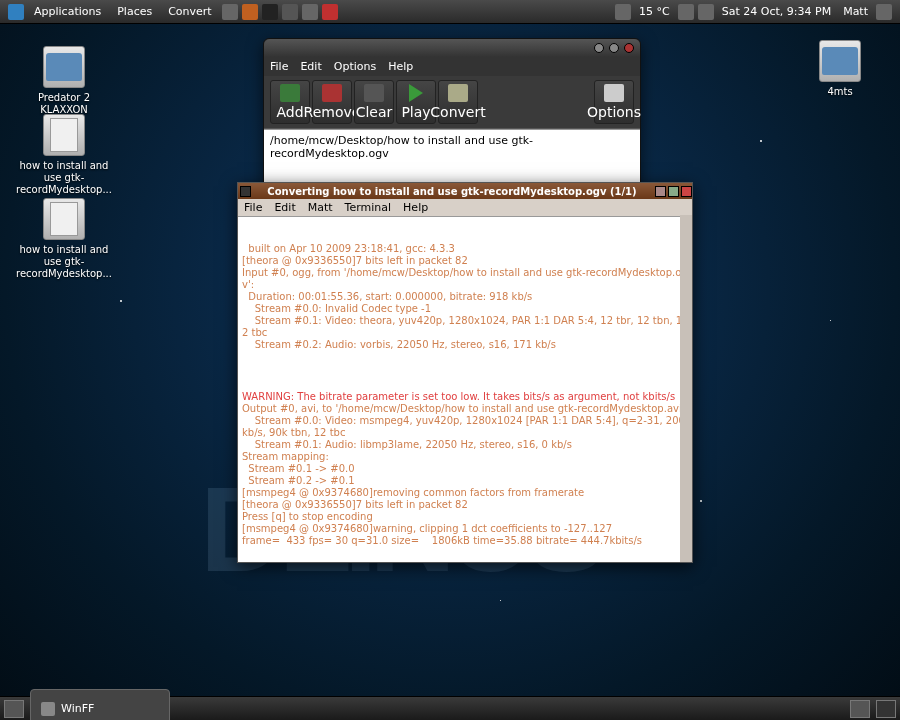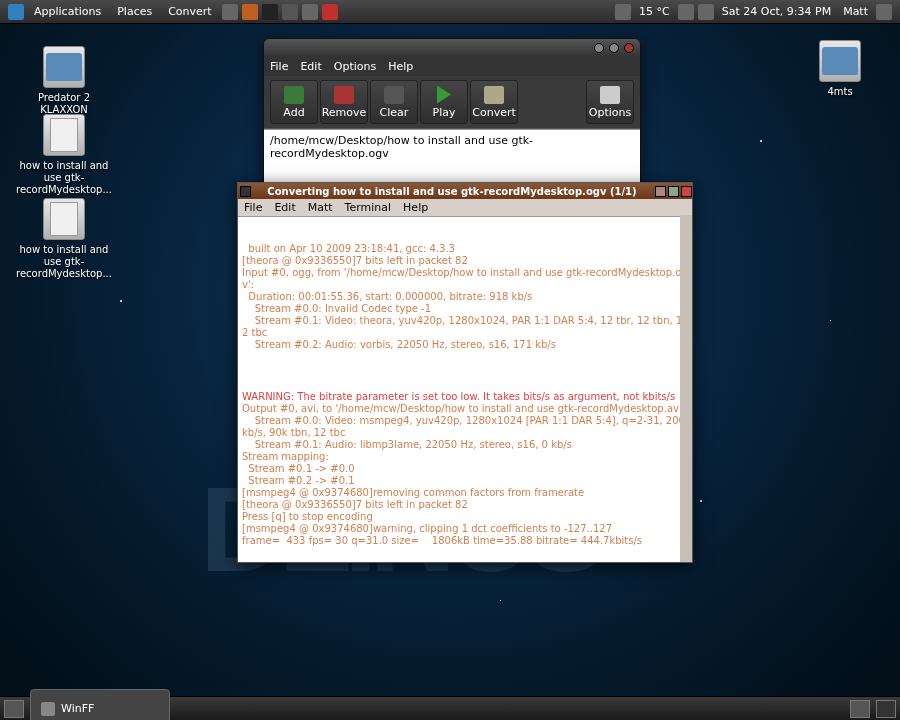--- a/index.html
+++ b/index.html
@@ -31,21 +31,21 @@
 .desktop-icon .label { text-shadow: 0 1px 2px #000; line-height: 1.2; }
 
 
 .winff-window { position: absolute; left: 263px; top: 38px; width: 378px; background: #3a3a3a; border: 1px solid #111; border-radius: 6px 6px 4px 4px; box-shadow: 0 4px 16px rgba(0,0,0,0.6); }
 .titlebar { height: 18px; background: linear-gradient(#555, #333); border-radius: 6px 6px 0 0; display: flex; justify-content: flex-end; align-items: center; padding: 0 6px; gap: 5px; }
 .wbtn { width: 10px; height: 10px; border-radius: 50%; border: 1px solid #000; }
 .wbtn.min { background: #888; } .wbtn.max { background: #888; } .wbtn.close { background: #a33; }
 .menubar { background: #333; padding: 3px 6px; display: flex; gap: 12px; }
 .menubar span { cursor: pointer; }
 .toolbar { background: #3a3a3a; padding: 4px 6px; display: flex; gap: 2px; border-bottom: 1px solid #555; }
-.tbtn { width: 48px; height: 44px; border: 1px solid #222; background: linear-gradient(#454545, #2e2e2e); border-radius: 3px; display: flex; flex-direction: column; align-items: center; justify-content: center; gap: 2px; cursor: pointer; font-size: 11px; }
+.tbtn { width: 40px; height: 44px; border: 1px solid #222; background: linear-gradient(#454545, #2e2e2e); border-radius: 3px; display: flex; flex-direction: column; align-items: center; justify-content: center; gap: 2px; cursor: pointer; font-size: 14px; }
 .tbtn .ticon { width: 20px; height: 18px; border-radius: 2px; }
 .tbtn.add .ticon { background: #3a7a3a; } .tbtn.remove .ticon { background: #a33; } .tbtn.clear .ticon { background: #555; } .tbtn.play .ticon { background: #3a9a3a; clip-path: polygon(15% 0, 85% 50%, 15% 100%); } .tbtn.convert .ticon { background: #aa8; } .tbtn.options .ticon { background: #ccc; }
 .tbtn.options { margin-left: auto; }
 .file-list { background: #fff; color: #000; height: 64px; padding: 4px 6px; font-size: 11px; border-top: 1px solid #999; }
 
 
 .terminal-window { position: absolute; left: 237px; top: 182px; width: 456px; background: #1a0e0a; border: 1px solid #555; box-shadow: 0 4px 16px rgba(0,0,0,0.7); }
 .term-titlebar { height: 16px; background: linear-gradient(#8a5838, #6a3818); display: flex; align-items: center; font-size: 10px; color: #fff; padding: 0 0; }
 .term-titlebar .t { flex: 1; text-align: center; font-weight: bold; }
 .term-titlebar .twbtn { width: 11px; height: 11px; border: 1px solid #000; margin-left: 2px; font-size: 8px; text-align: center; line-height: 9px; }

